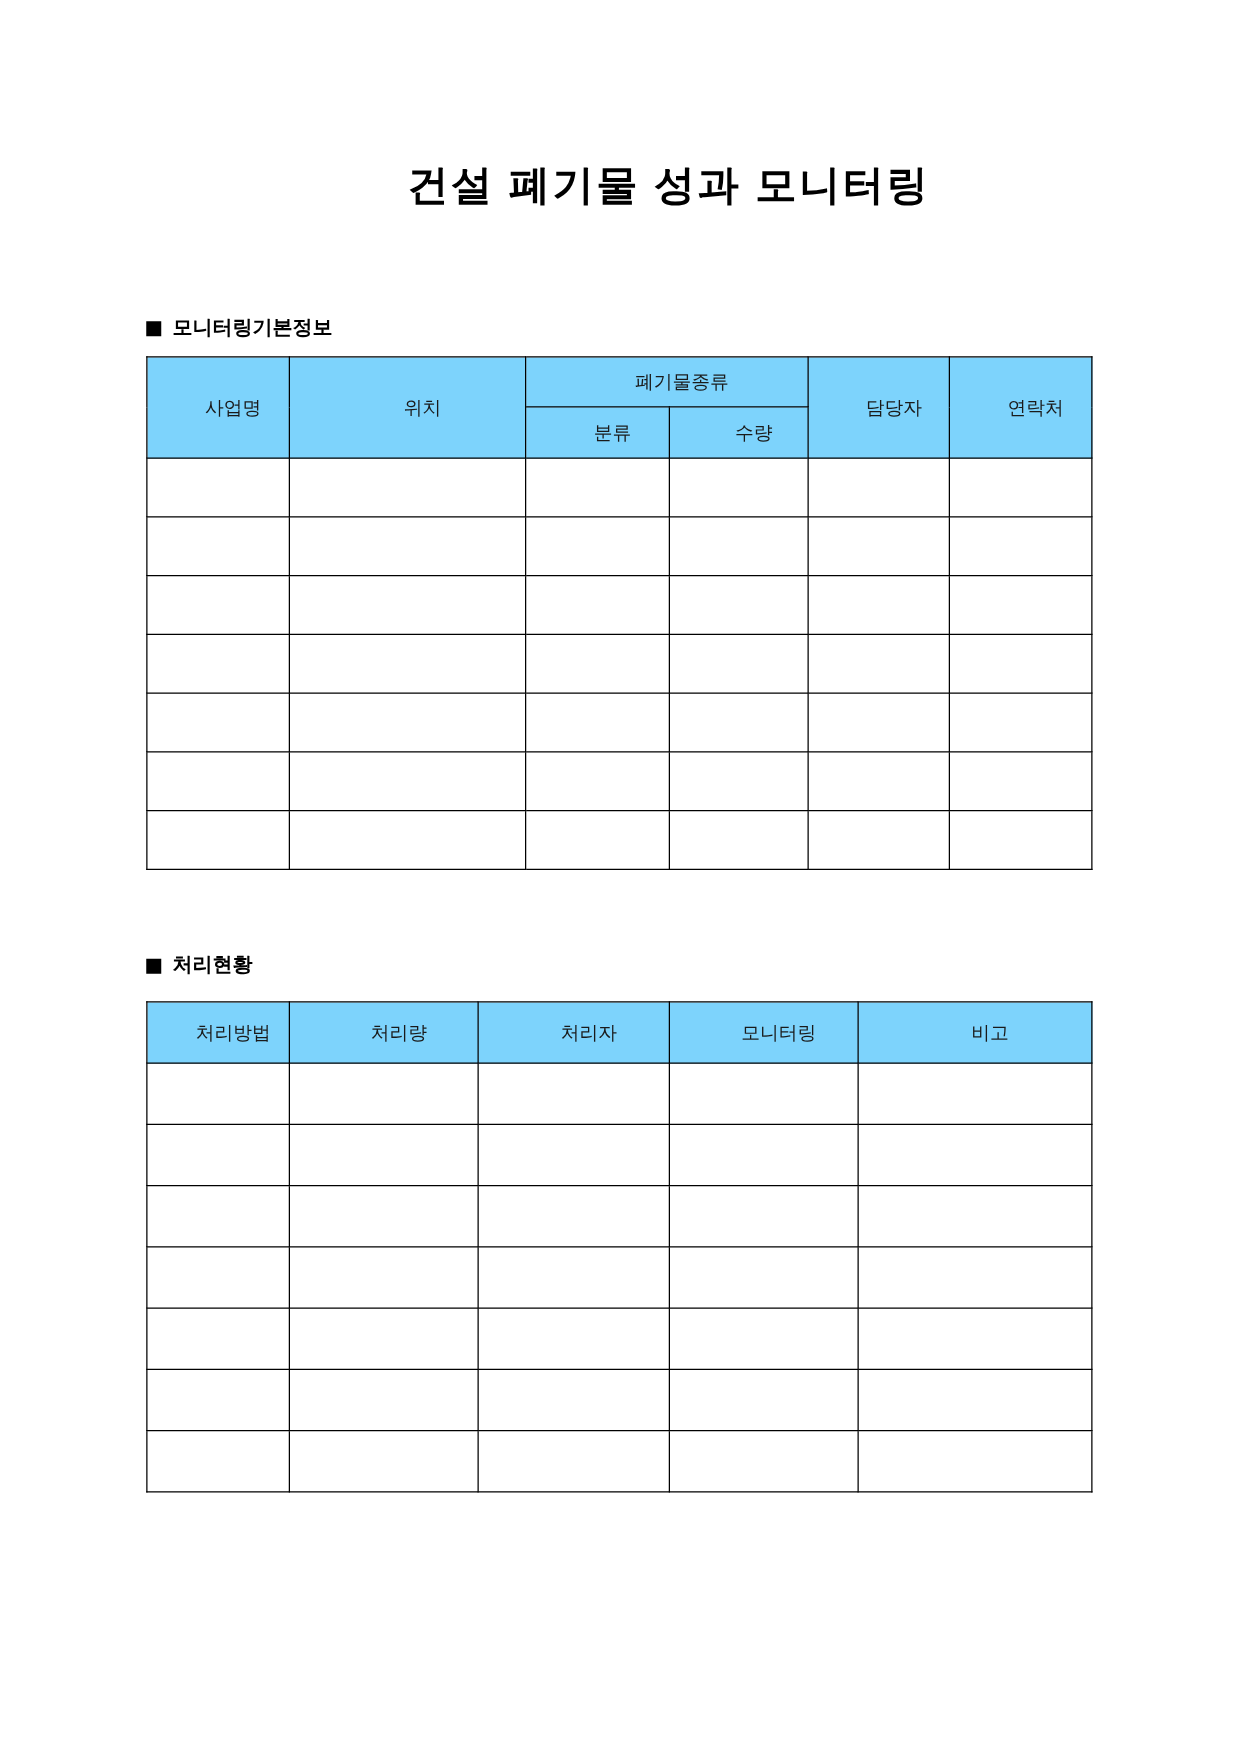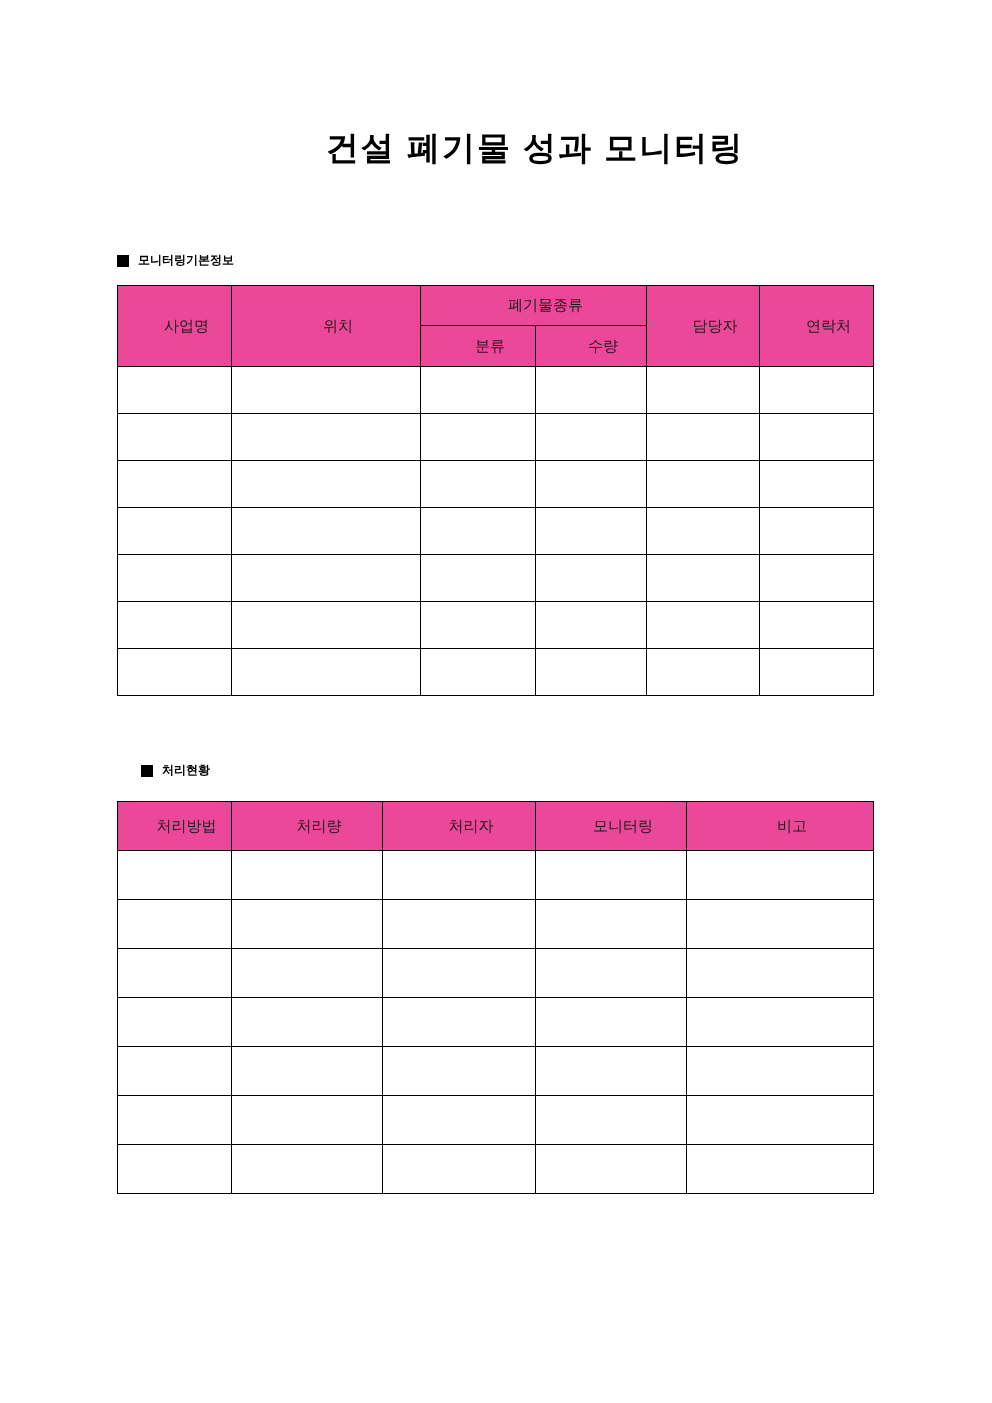--- a/index.html
+++ b/index.html
@@ -38,34 +38,34 @@
     padding-left: 39px;
   }
 
   
   .section-head {
     position: absolute;
     left: 117px;
     display: flex;
     align-items: center;
     gap: 9px;
-    font-size: 12px;
+    font-size: 16px;
     font-weight: bold;
     color: #000000;
     letter-spacing: 0px;
   }
   .bullet-square {
     display: inline-block;
     width: 12px;
     height: 12px;
     background: #000000;
     flex: 0 0 auto;
   }
   #section-1-head { top: 252px; }
-  #section-2-head { top: 762px; margin-left: 24px; }
+  #section-2-head { top: 762px; }
 
   
   .data-table {
     position: absolute;
     left: 117px;
     width: 756px;
     border-collapse: collapse;
     table-layout: fixed;
     background: #ffffff;
   }
@@ -78,21 +78,21 @@
     padding: 0;
     margin: 0;
     font-size: 15px;
     font-weight: normal;
     color: #1a1a1a;
     text-align: center;
     vertical-align: middle;
     background: #ffffff;
   }
   .data-table th {
-    background: #ec4899;
+    background: #7dd3fc;
     padding-left: 24px;
   }
 
   
   #table-basic-info th.h-tall { height: 79px; }
   #table-basic-info th.h-top  { height: 39px; }
   #table-basic-info th.h-sub  { height: 40px; text-align: center; }
   #table-basic-info td.body-cell { height: 46px; }
 
   

